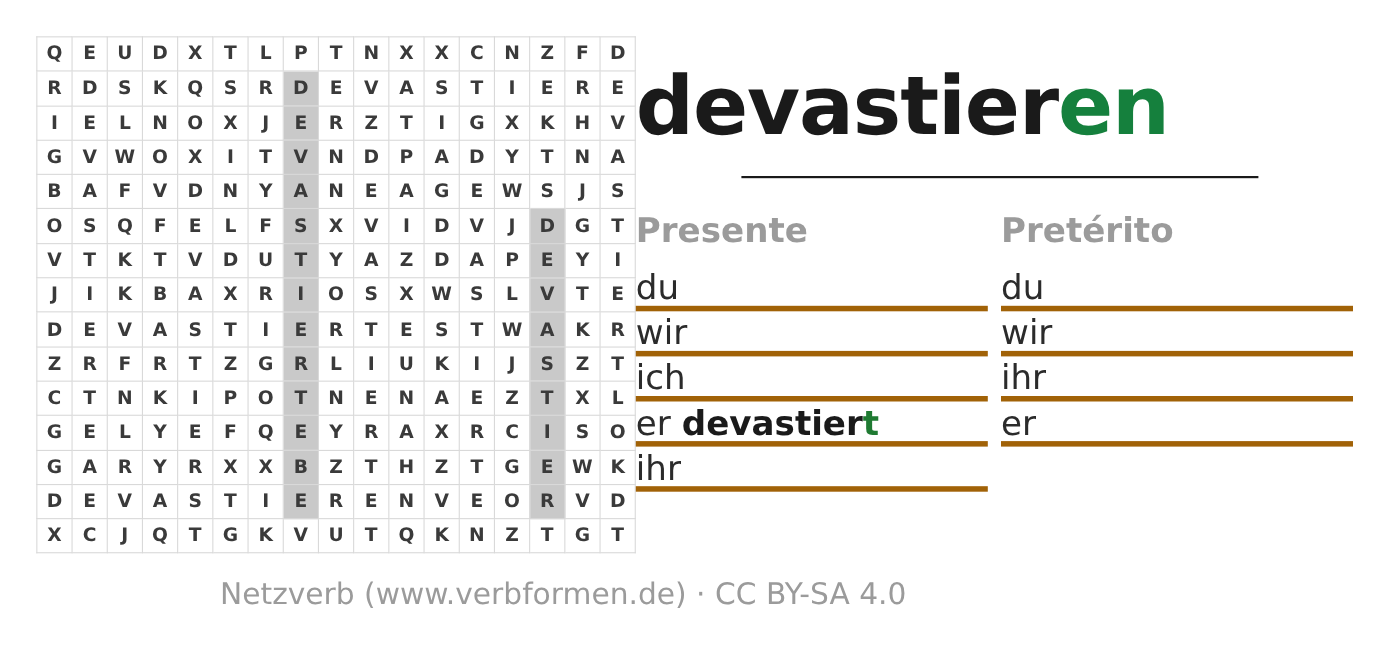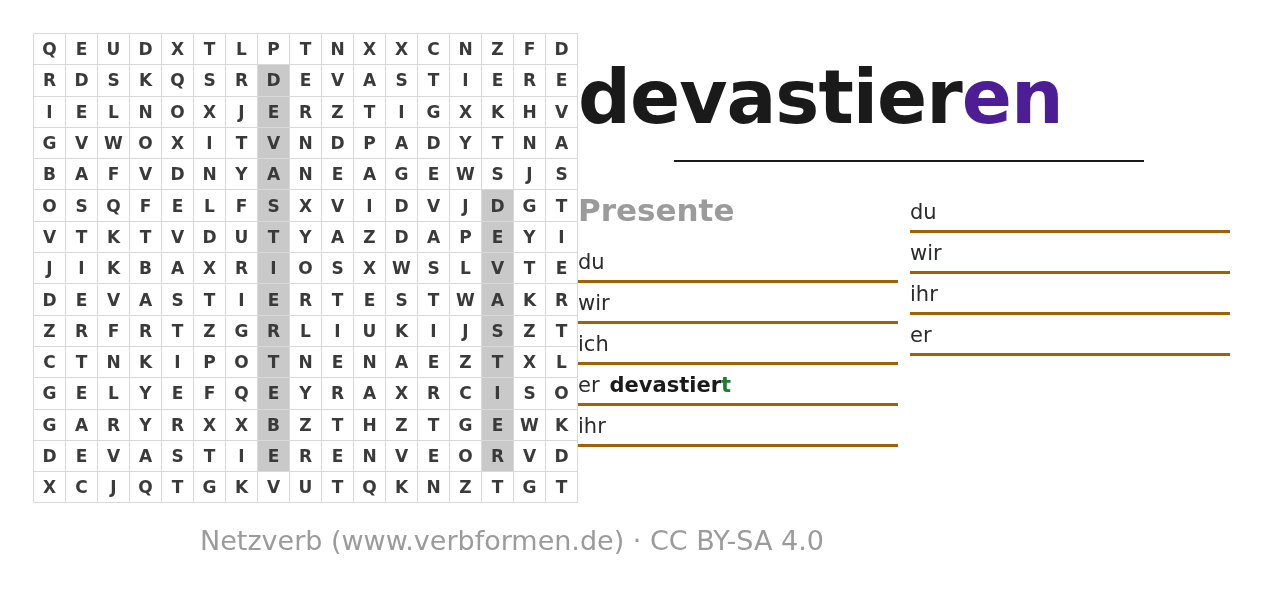--- a/index.html
+++ b/index.html
@@ -49,21 +49,21 @@
   }
   .headword {
     font-family: "DejaVu Sans", sans-serif;
     font-weight: 700;
     font-size: 74px;
     line-height: 1.0;
     letter-spacing: -1px;
     color: #1a1a1a;
     white-space: nowrap;
   }
-  .headword .suffix { color: #4c1d95; }
+  .headword .suffix { color: #15803d; }
 
   .rule {
     margin: 26px 0 0 96px;
     width: 470px;
     height: 2px;
     background: #1a1a1a;
   }
 
   .cols {
     display: flex;
@@ -76,24 +76,24 @@
   .col h2 {
     margin: 0 0 14px 0;
     font-family: "DejaVu Sans", sans-serif;
     font-size: 31px;
     font-weight: 700;
     color: #9b9b9b;
     letter-spacing: 0px;
   }
 
   .row {
-    border-bottom: 3px solid #a16207;
+    border-bottom: 5px solid #a16207;
     height: 41px;
     line-height: 41px;
-    font-size: 21px;
+    font-size: 31px;
     color: #2b2b2b;
     white-space: nowrap;
     overflow: hidden;
   }
   .row .pron { color: #2b2b2b; }
   .row .answer {
     font-weight: 700;
     margin-left: 10px;
     color: #1a1a1a;
   }
@@ -418,20 +418,21 @@
     <div class="cols" id="tables-host">
         <div class="col">
           <h2>Presente</h2>
           <div class="row"><span class="pron">du</span></div>
           <div class="row"><span class="pron">wir</span></div>
           <div class="row"><span class="pron">ich</span></div>
           <div class="row answer-row"><span class="pron">er</span><span class="answer"><span>devastier</span><span class="green">t</span></span></div>
           <div class="row"><span class="pron">ihr</span></div>
         </div>
         <div class="col">
+          <h2>Pretérito</h2>
           <div class="row"><span class="pron">du</span></div>
           <div class="row"><span class="pron">wir</span></div>
           <div class="row"><span class="pron">ihr</span></div>
           <div class="row"><span class="pron">er</span></div>
         </div>
       </div>
   </div>
 
   <div class="footer">Netzverb (www.verbformen.de) · CC BY-SA 4.0</div>
 

